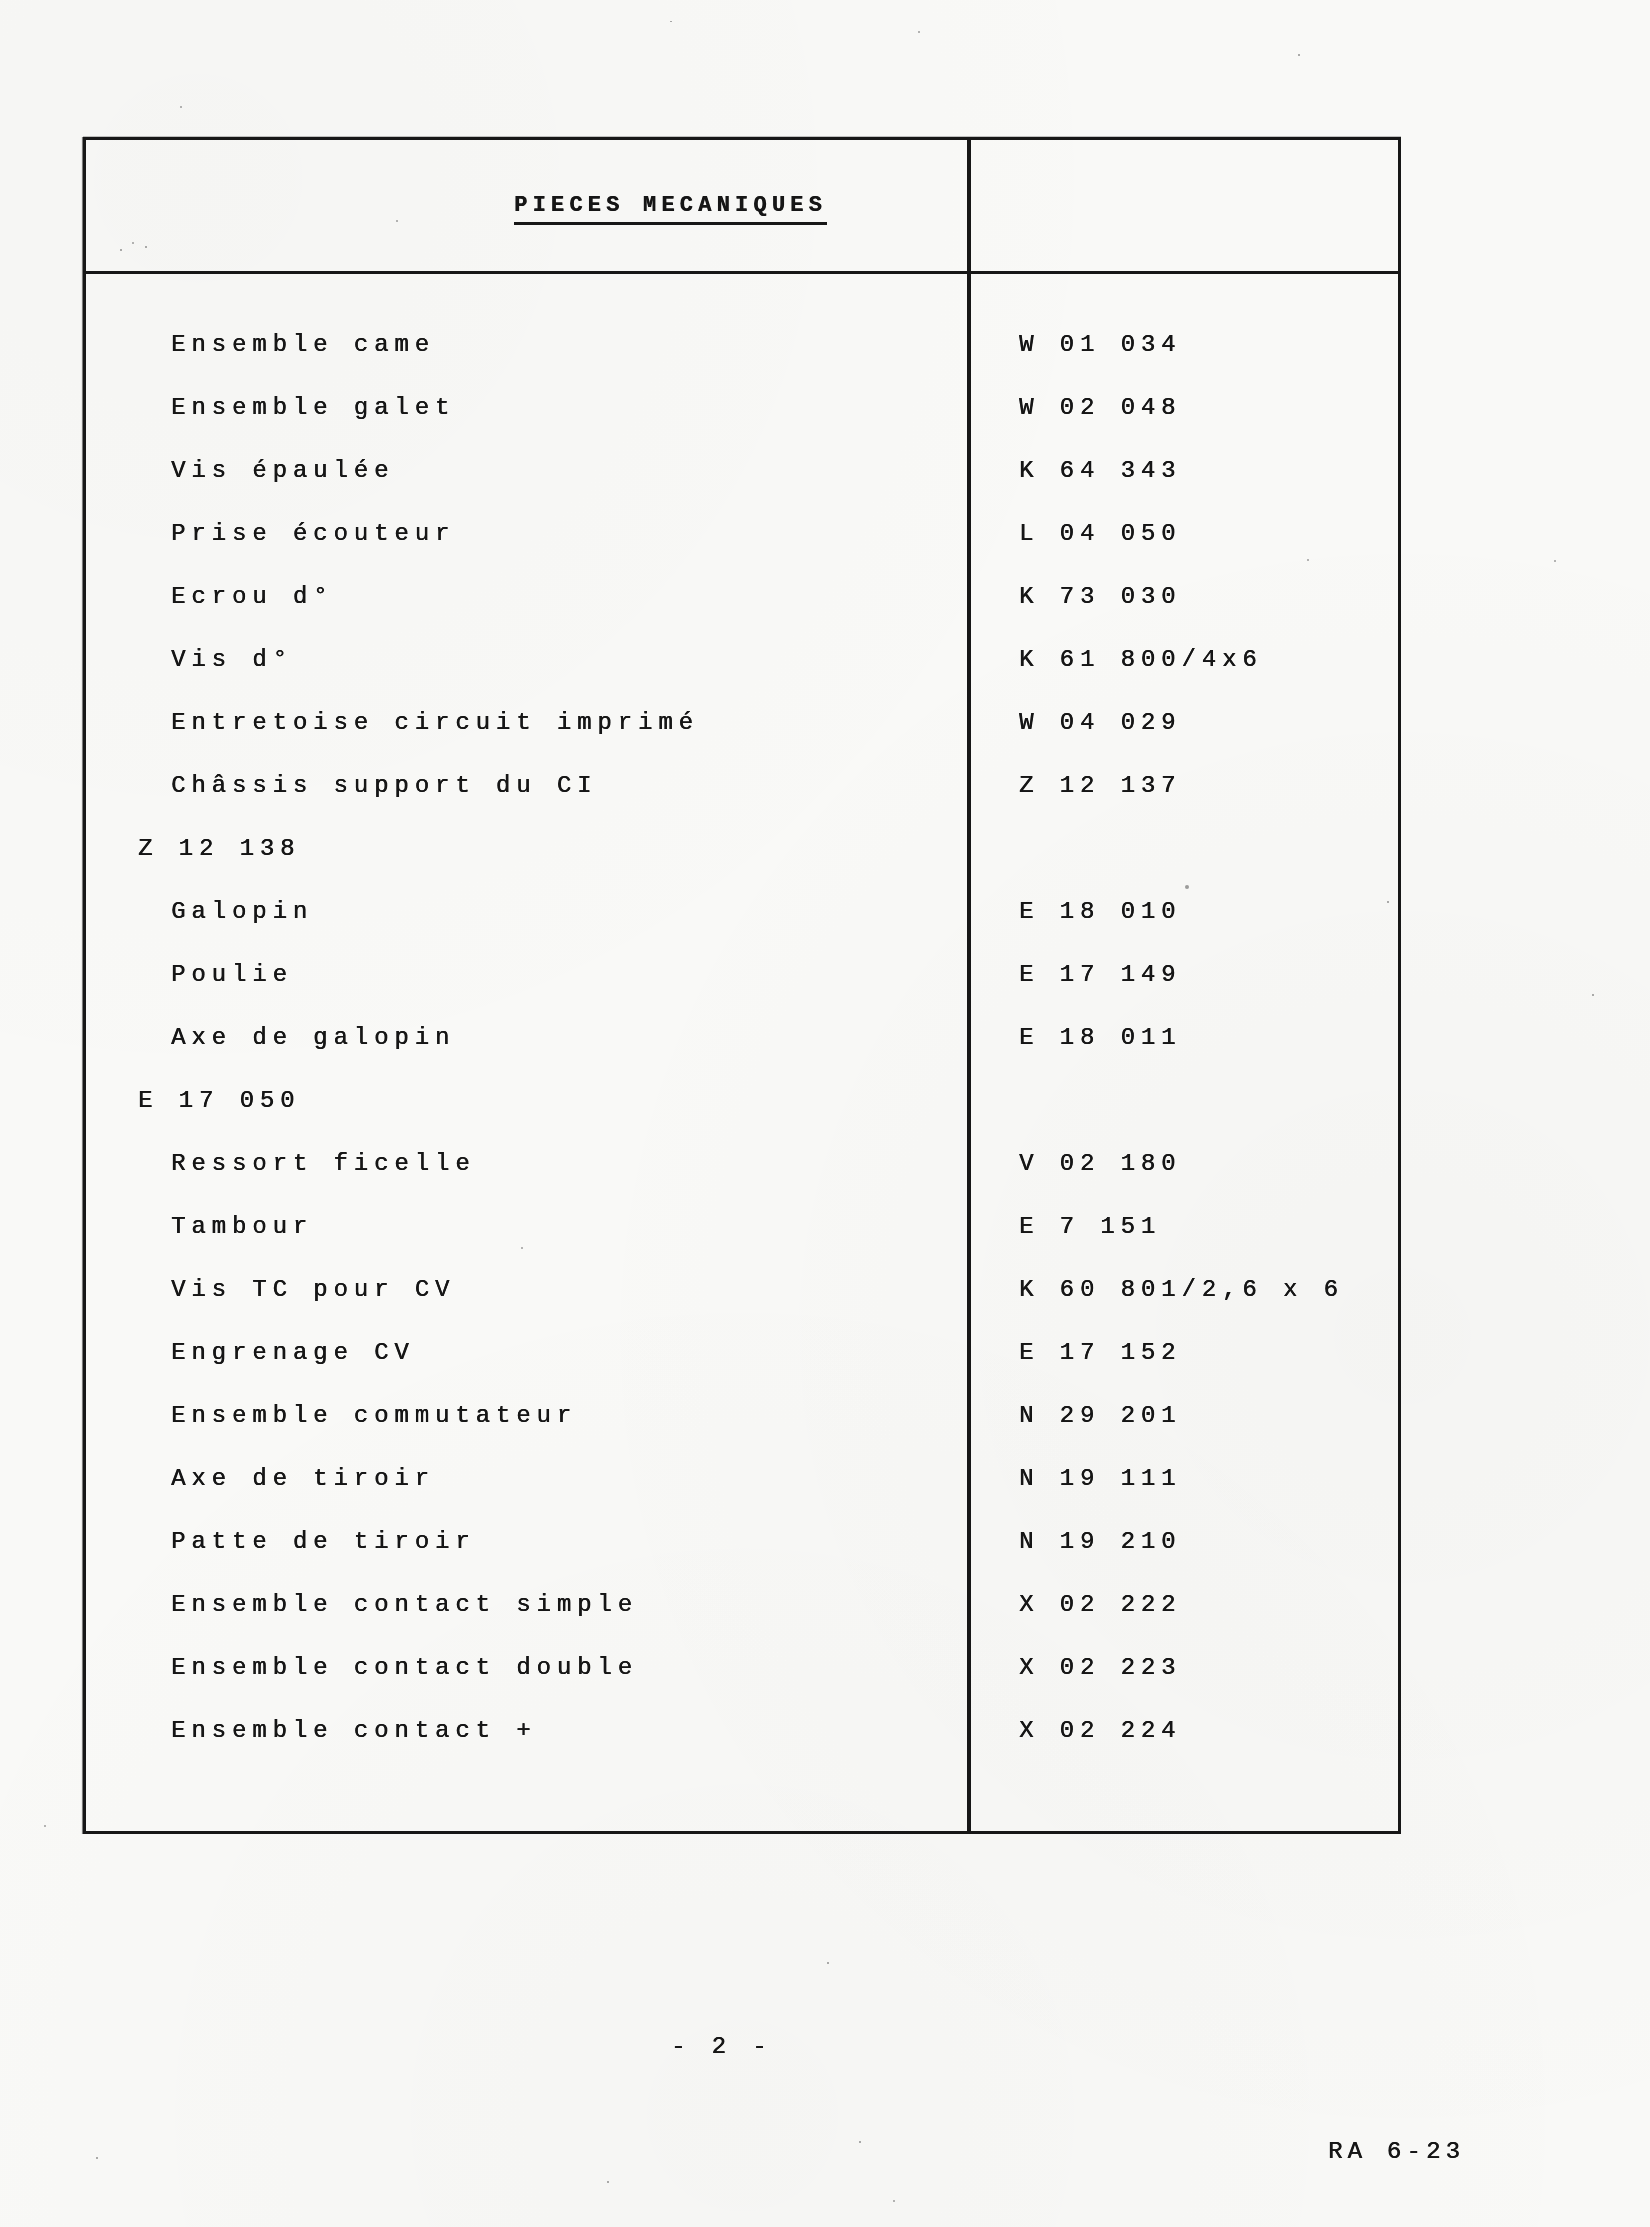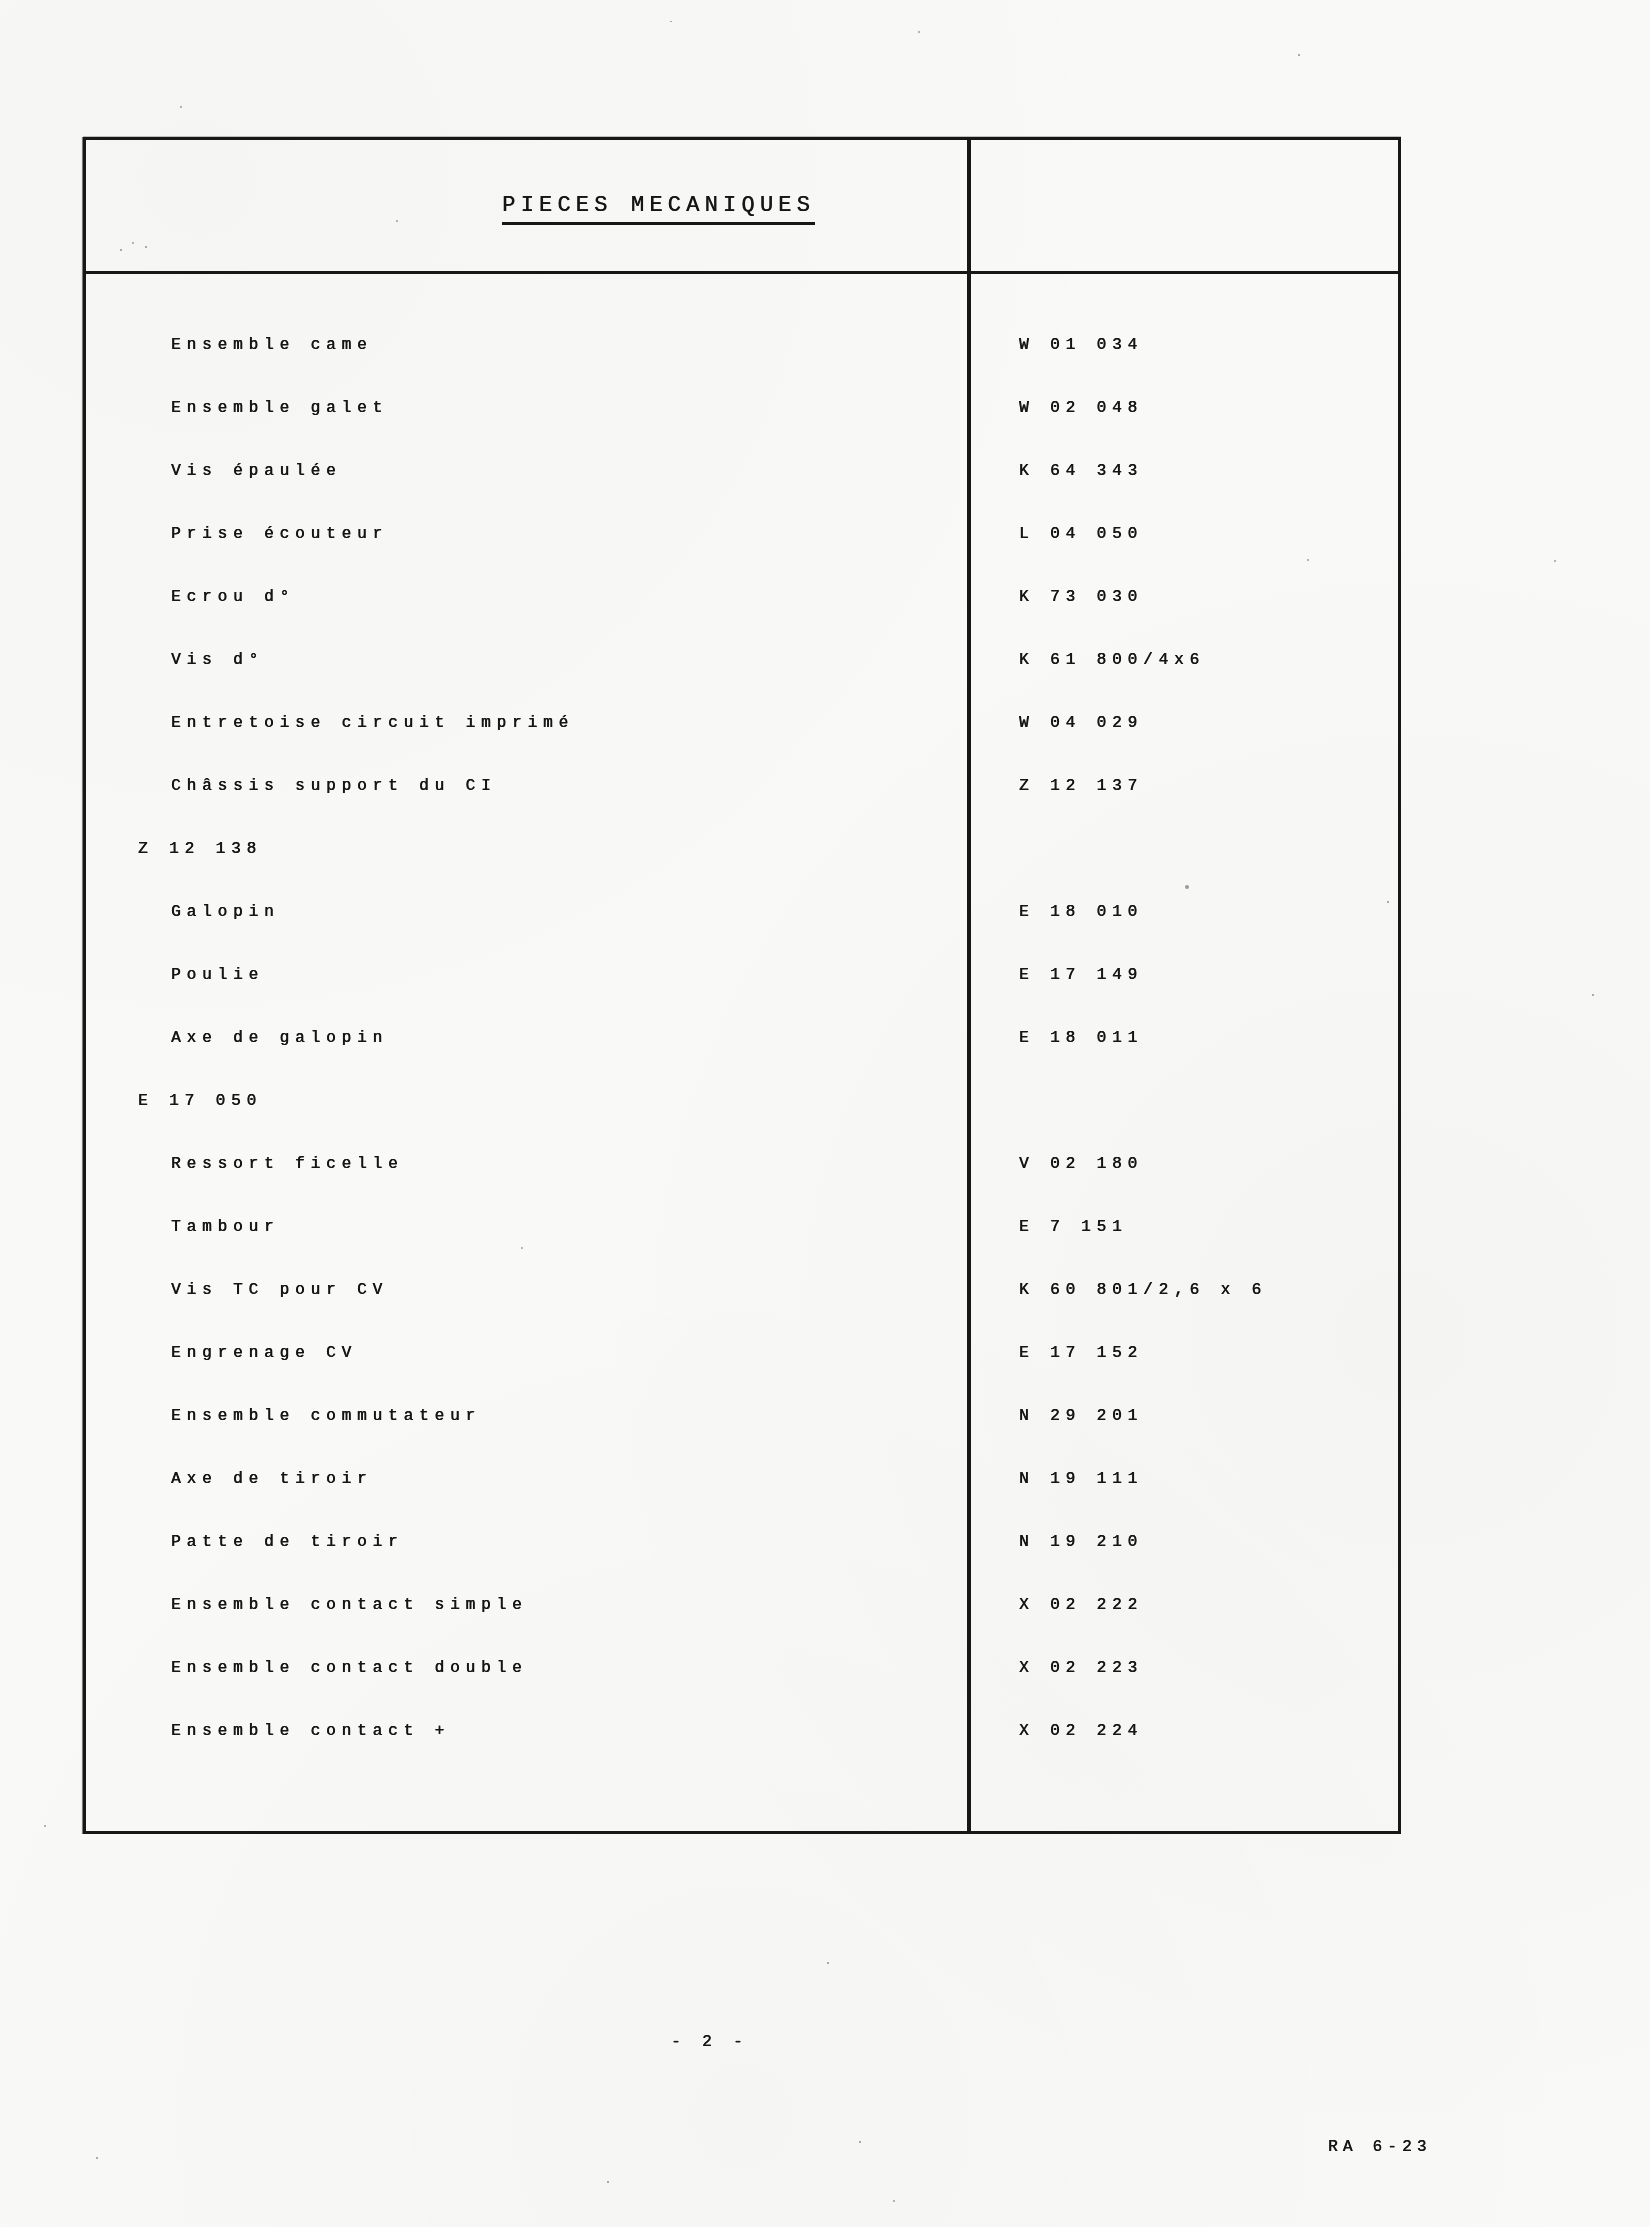--- a/index.html
+++ b/index.html
@@ -24,21 +24,21 @@
     content: "";
     position: absolute;
     inset: 0;
     background:
       radial-gradient(circle at 12% 8%, rgba(0,0,0,0.015), transparent 40%),
       radial-gradient(circle at 85% 60%, rgba(0,0,0,0.018), transparent 45%),
       radial-gradient(circle at 45% 95%, rgba(0,0,0,0.015), transparent 40%);
     pointer-events: none;
   }
   .typewriter {
-    font-size: 16px;
+    font-size: 24px;
     letter-spacing: 5.9px;
     white-space: nowrap;
     text-shadow: 0.4px 0 0 currentColor, 0 0.3px 0 rgba(0,0,0,0.45);
   }
   .parts-table {
     position: absolute;
     left: 83px;
     top: 137px;
     width: 1318px;
     height: 1697px;
@@ -55,24 +55,24 @@
     background: #171717;
   }
   .thead {
     position: relative;
     height: 134px;
     box-sizing: border-box;
     border-bottom: 3.7px solid #171717;
   }
   .table-title {
     position: absolute;
-    left: 416px;
+    left: 428px;
     top: 53px;
     font-size: 22px;
-    font-weight: normal;
+    font-weight: bold;
     letter-spacing: 5.2px;
     white-space: nowrap;
     padding-bottom: 4.4px;
     border-bottom: 3px solid #171717;
     text-shadow: 0.5px 0 0 currentColor;
   }
   .tbody {
     position: relative;
     height: 1556px;
     box-sizing: border-box;

